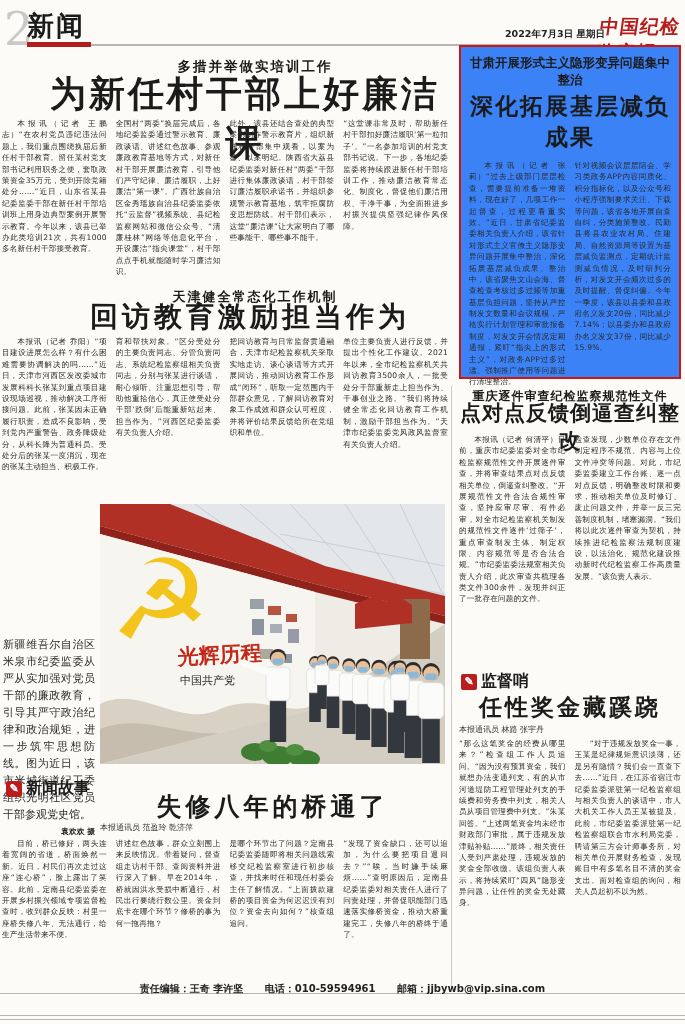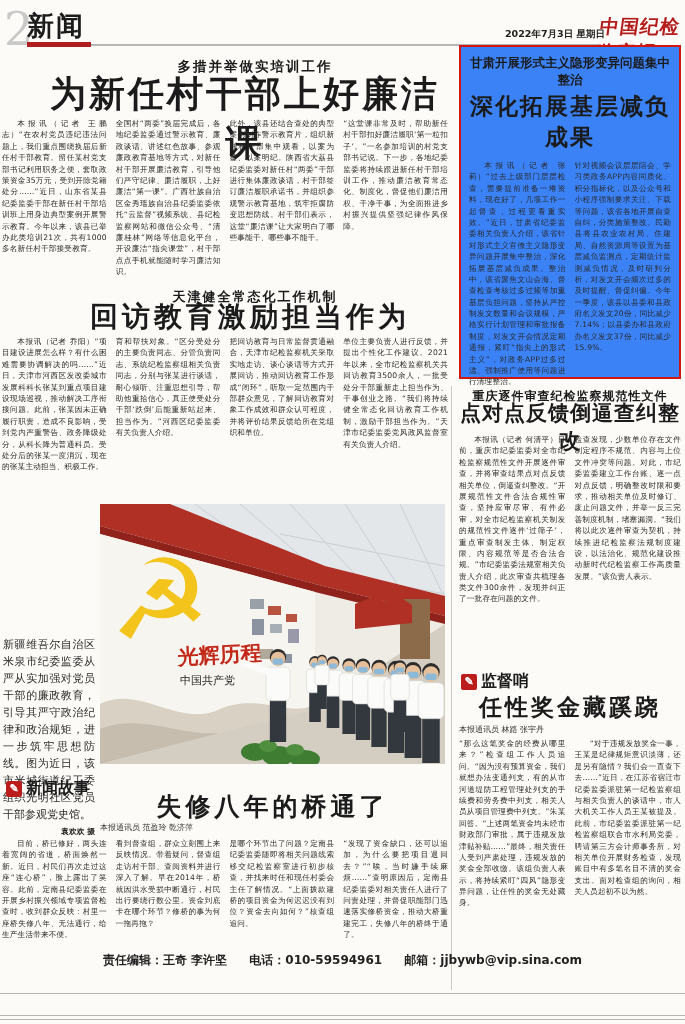--- a/index.html
+++ b/index.html
@@ -30,21 +30,21 @@
           font-family:"DejaVu Serif",serif;}
   .marker .mi{width:16px;height:16px;background:#bb1d1d;color:#fff;font-size:11px;line-height:16px;
               text-align:center;border-radius:2px;flex:0 0 16px;}
   
   .vrule{width:1px;background:#cfcac2;}
   .hrule{height:1px;background:#b9b4ac;}
   
   .caption{font-size:11px;line-height:1.55;text-align:justify;color:#2a2a2a;}
   .credit{font-size:7.8px;font-weight:bold;text-align:right;margin-top:2px;}
   
-  .footer{left:0;top:952px;width:685px;text-align:center;font-size:12px;font-weight:bold;color:#222;}
+  .footer{left:0;top:982px;width:685px;text-align:center;font-size:10px;font-weight:bold;color:#222;}
   .footer span{margin:0 9px;}
 </style>
 </head>
 <body>
 
 <div id="page">
 
   <div class="abs pagenum">2</div>
   <div class="abs section">新闻</div>
   <div class="abs redbar"></div>
@@ -239,21 +239,21 @@
   </div>
 
   <div class="abs marker" style="left:6px;top:778px;">
     <span class="mi">✎</span>
     <span>新闻故事</span>
   </div>
   <div class="abs headline" style="left:100px;top:790px;width:345px;font-size:25px;letter-spacing:4px;">失修八年的桥通了</div>
   <div class="abs byline" style="left:100px;top:822px;width:345px;">本报通讯员 范盈玲 乾济萍</div>
   <div class="abs cols" style="left:2px;top:838px;width:446px;height:152px;">
     <div class="col ind">目前，桥已修好，两头连着宽阔的省道，桥面焕然一新。近日，村民们再次走过这座“连心桥”，脸上露出了笑容。此前，定南县纪委监委在开展乡村振兴领域专项监督检查时，收到群众反映：村里一座桥失修八年、无法通行，给生产生活带来不便。</div>
-    <div class="col">看到督查组，群众立刻围上来反映情况。带着疑问，督查组走访村干部、查阅资料并进行深入了解。早在2014年，桥就因洪水受损中断通行，村民出行要绕行数公里。资金到底卡在哪个环节？修桥的事为何一拖再拖？</div>
+    <div class="col">讲述红色故事，群众立刻围上来反映情况。带着疑问，督查组走访村干部、查阅资料并进行深入了解。早在2014年，桥就因洪水受损中断通行，村民出行要绕行数公里。资金到底卡在哪个环节？修桥的事为何一拖再拖？</div>
     <div class="col">是哪个环节出了问题？定南县纪委监委随即将相关问题线索移交纪检监察室进行初步核查，并找来时任和现任村委会主任了解情况。“上面拨款建桥的项目资金为何迟迟没有到位？资金去向如何？”核查组追问。</div>
     <div class="col">“发现了资金缺口，还可以追加，为什么要把项目退回去？”“唉，当时嫌手续麻烦……”查明原因后，定南县纪委监委对相关责任人进行了问责处理，并督促职能部门迅速落实修桥资金，推动大桥重建完工，失修八年的桥终于通了。</div>
   </div>
 
   <div class="abs hrule" style="left:0;top:993px;width:685px;"></div>
   <div class="abs footer">
     <span>责任编辑：王奇 李许坚</span>
     <span>电话：010-59594961</span>
     <span>邮箱：jjbywb@vip.sina.com</span>
   </div>

